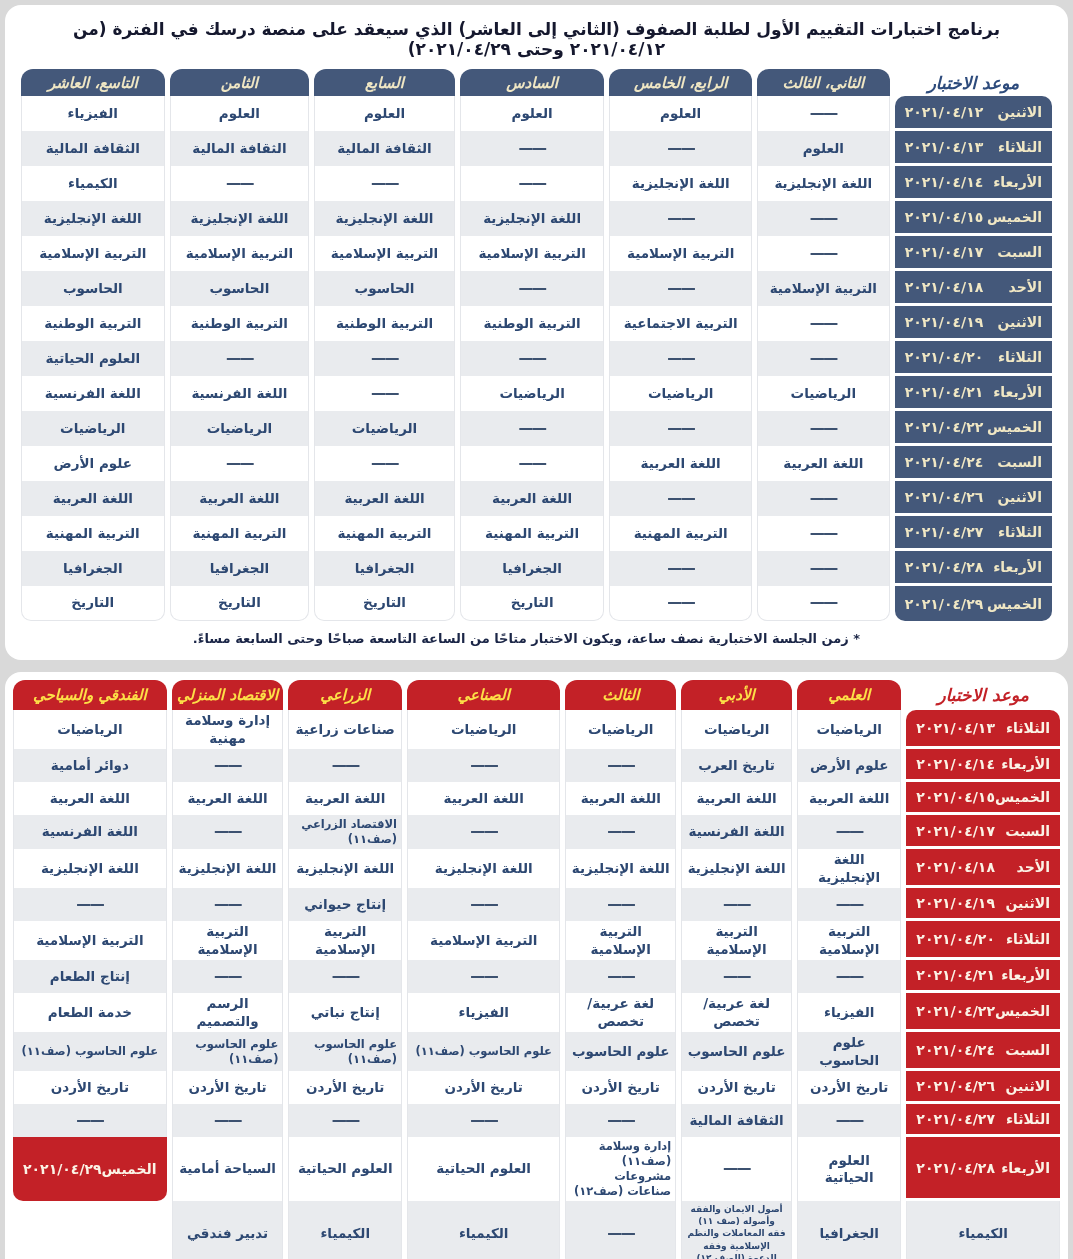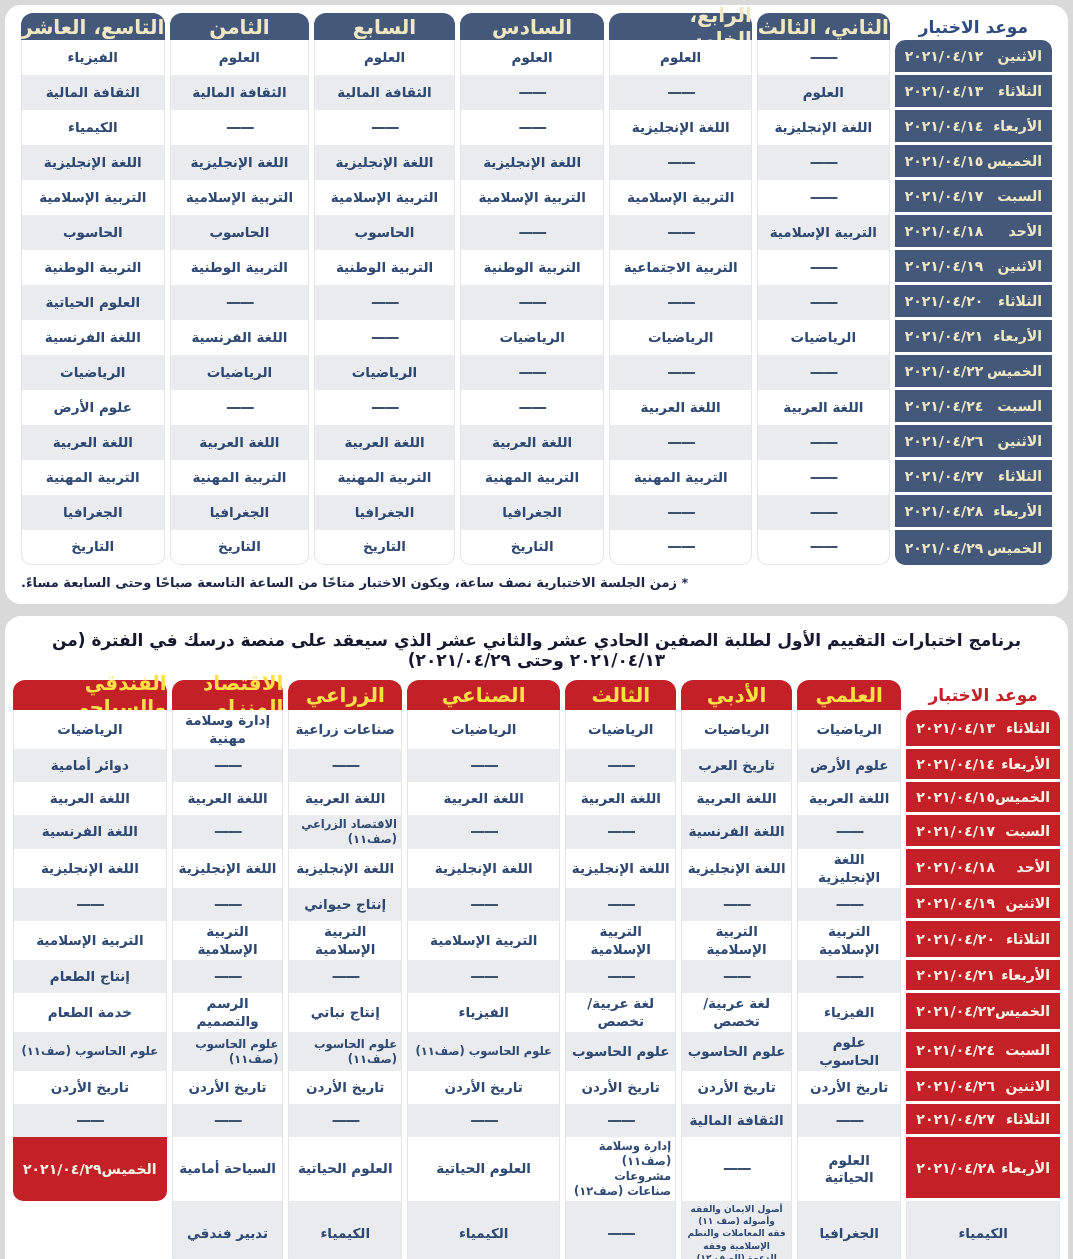--- a/index.html
+++ b/index.html
@@ -17,28 +17,29 @@
   .card-2{margin-top:12px;padding:8px 8px 10px 8px;}
   .sched-title{
     text-align:center;font-weight:bold;font-size:17px;
     color:#15182e;padding:6px 8px 10px 8px;letter-spacing:0;
   }
   .grid{display:grid;column-gap:5px;}
   .grid-1{grid-template-columns:160fr 135fr 145fr 147fr 143fr 142fr 146fr;grid-template-rows:27px repeat(15,35px);}
   .grid-2{grid-template-columns:148fr 113fr 120fr 120fr 166fr 123fr 121fr 126fr;grid-template-rows:30px repeat(14,minmax(33px,auto));}
   .date-label{
     display:flex;align-items:center;justify-content:center;
-    font-weight:bold;font-size:17px;
+    font-weight:bold;font-size:17px;font-style:italic;
   }
   .theme-navy .date-label{color:#2d4b7c;}
   .theme-red  .date-label{color:#c32127;}
   .tab{
     display:flex;align-items:center;justify-content:center;
-    font-weight:bold;font-size:20px;
+    font-weight:bold;font-size:15px;
     border-radius:12px 12px 0 0;
+    font-style:italic;
   }
   .theme-navy .tab{background:#44587a;color:#f0e7c4;}
   .theme-red  .tab{background:#c32127;color:#fde047;}
   .date-cell{
     display:flex;align-items:center;justify-content:space-between;
     padding:0 10px;font-weight:bold;font-size:14px;
     border-bottom:3px solid #ffffff;
   }
   .theme-navy .date-cell{background:#44587a;color:#f0e7c4;}
   .theme-red  .date-cell{background:#c32127;color:#fbf3e6;}
@@ -50,28 +51,29 @@
     padding:2px 4px;white-space:pre-line;line-height:1.3;
     border-left:1px solid #e4e6ea;border-right:1px solid #e4e6ea;
     background:#ffffff;
   }
   .cell.shade{background:#e9ebee;}
   .cell.c-bottom{border-radius:0 0 10px 10px;border-bottom:1px solid #e4e6ea;}
   .cell.small{font-size:11.5px;text-align:right;}
   .cell.tiny{font-size:9px;line-height:1.35;}
   .cell.dash{letter-spacing:-1.5px;color:#3c5170;font-size:15px;}
   .footnote{
-    text-align:left;font-weight:bold;font-size:13px;color:#1b2647;
+    text-align:center;font-weight:bold;font-size:13px;color:#1b2647;
     padding:10px 20px 4px 0;
   }
 </style>
 </head>
 <body>
 
 <div class="card card-1 theme-navy">
+  <div class="sched-title">برنامج اختبارات التقييم الأول لطلبة الصفوف (الثاني إلى العاشر) الذي سيعقد على منصة درسك في الفترة (من ٢٠٢١/٠٤/١٢ وحتى ٢٠٢١/٠٤/٢٩)</div>
   <div class="grid grid-1" id="grid-0">
       <div class="date-label">موعد الاختبار</div>
       <div class="tab">الثاني، الثالث</div>
       <div class="tab">الرابع، الخامس</div>
       <div class="tab">السادس</div>
       <div class="tab">السابع</div>
       <div class="tab">الثامن</div>
       <div class="tab">التاسع، العاشر</div>
       <div class="date-cell r-top">
         <div class="">الاثنين</div>
@@ -221,21 +223,20 @@
       <div class="cell c-bottom dash">——</div>
       <div class="cell c-bottom">التاريخ</div>
       <div class="cell c-bottom">التاريخ</div>
       <div class="cell c-bottom">التاريخ</div>
       <div class="cell c-bottom">التاريخ</div>
     </div>
   <div class="footnote">* زمن الجلسة الاختبارية نصف ساعة، ويكون الاختبار متاحًا من الساعة التاسعة صباحًا وحتى السابعة مساءً.</div>
 </div>
 
 <div class="card card-2 theme-red">
-  <div class="sched-title">برنامج اختبارات التقييم الأول لطلبة الصفين الحادي عشر والثاني عشر الذي سيعقد على منصة درسك في الفترة (من ٢٠٢١/٠٤/١٣ وحتى ٢٠٢١/٠٤/٢٩)</div>
   <div class="grid grid-2" id="grid-1">
       <div class="date-label">موعد الاختبار</div>
       <div class="tab">العلمي</div>
       <div class="tab">الأدبي</div>
       <div class="tab">الثالث</div>
       <div class="tab">الصناعي</div>
       <div class="tab">الزراعي</div>
       <div class="tab">الاقتصاد المنزلي</div>
       <div class="tab">الفندقي والسياحي</div>
       <div class="date-cell r-top">

